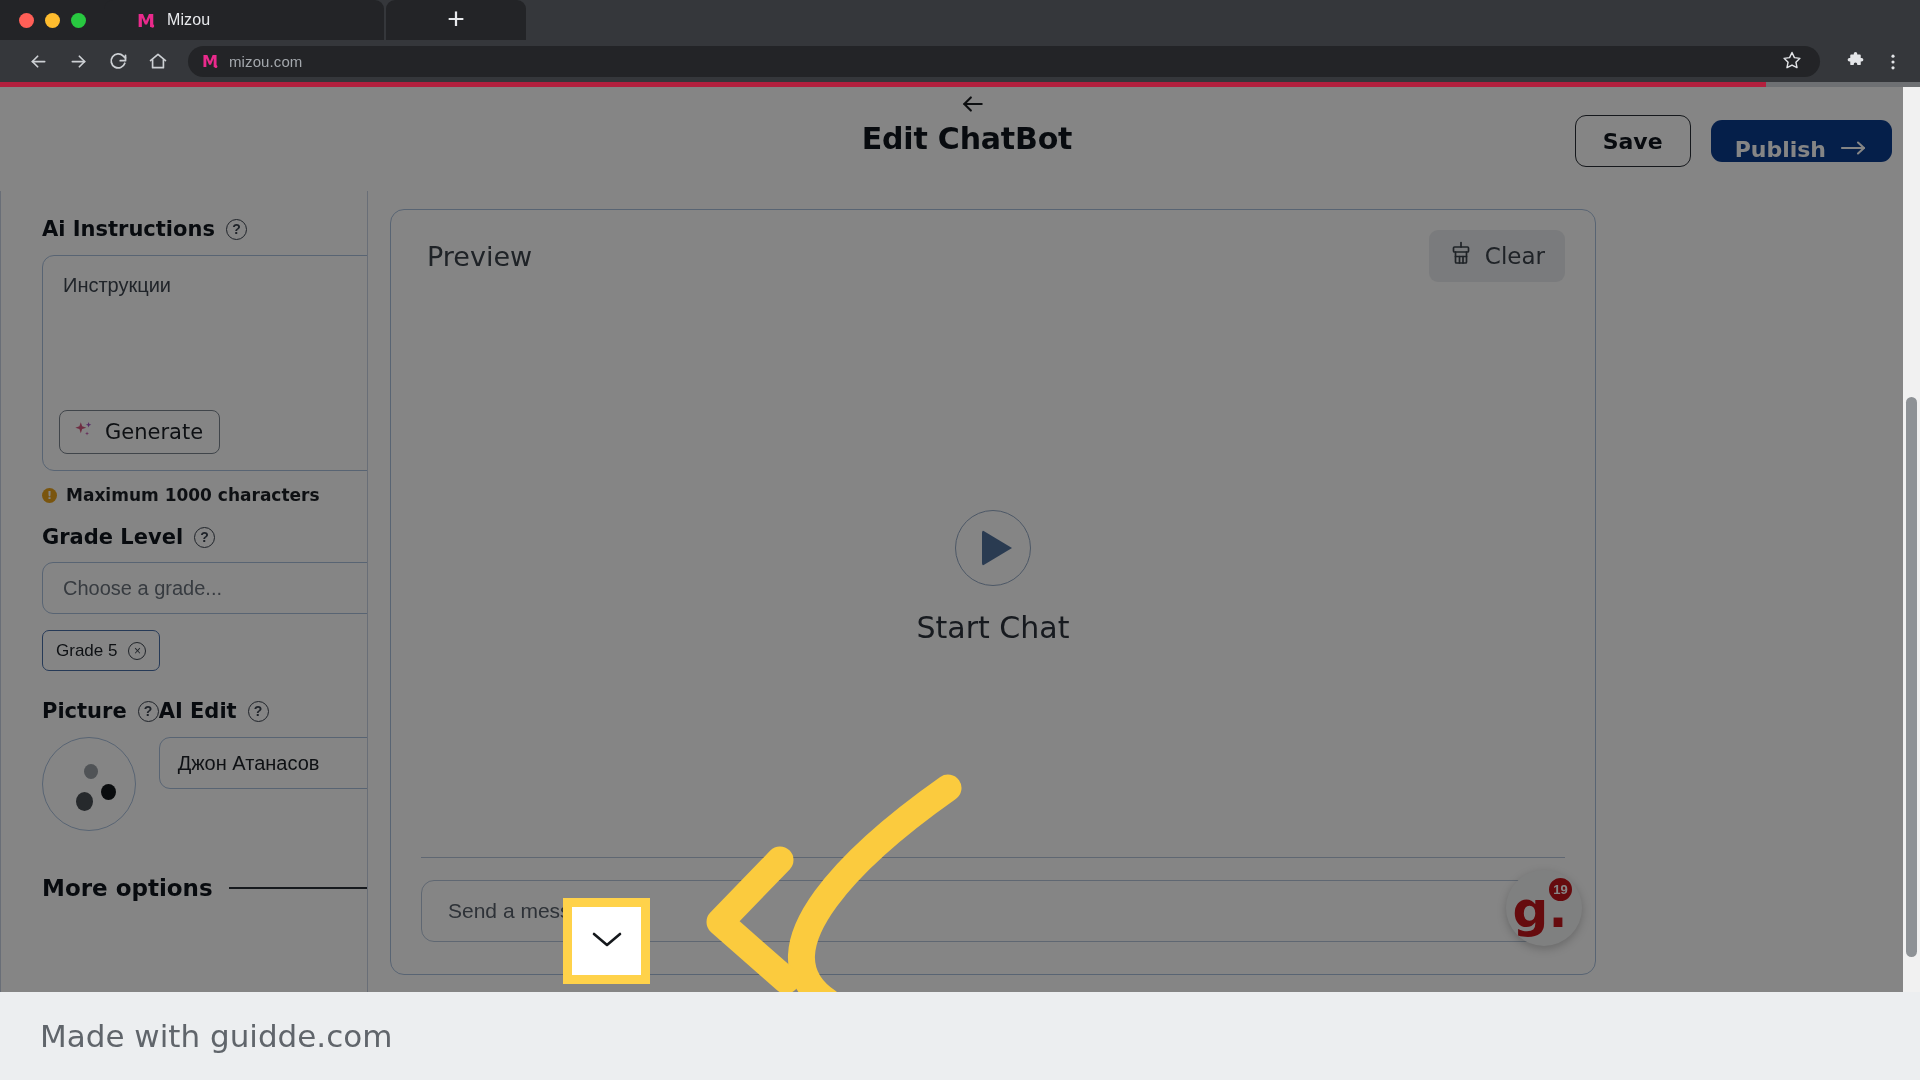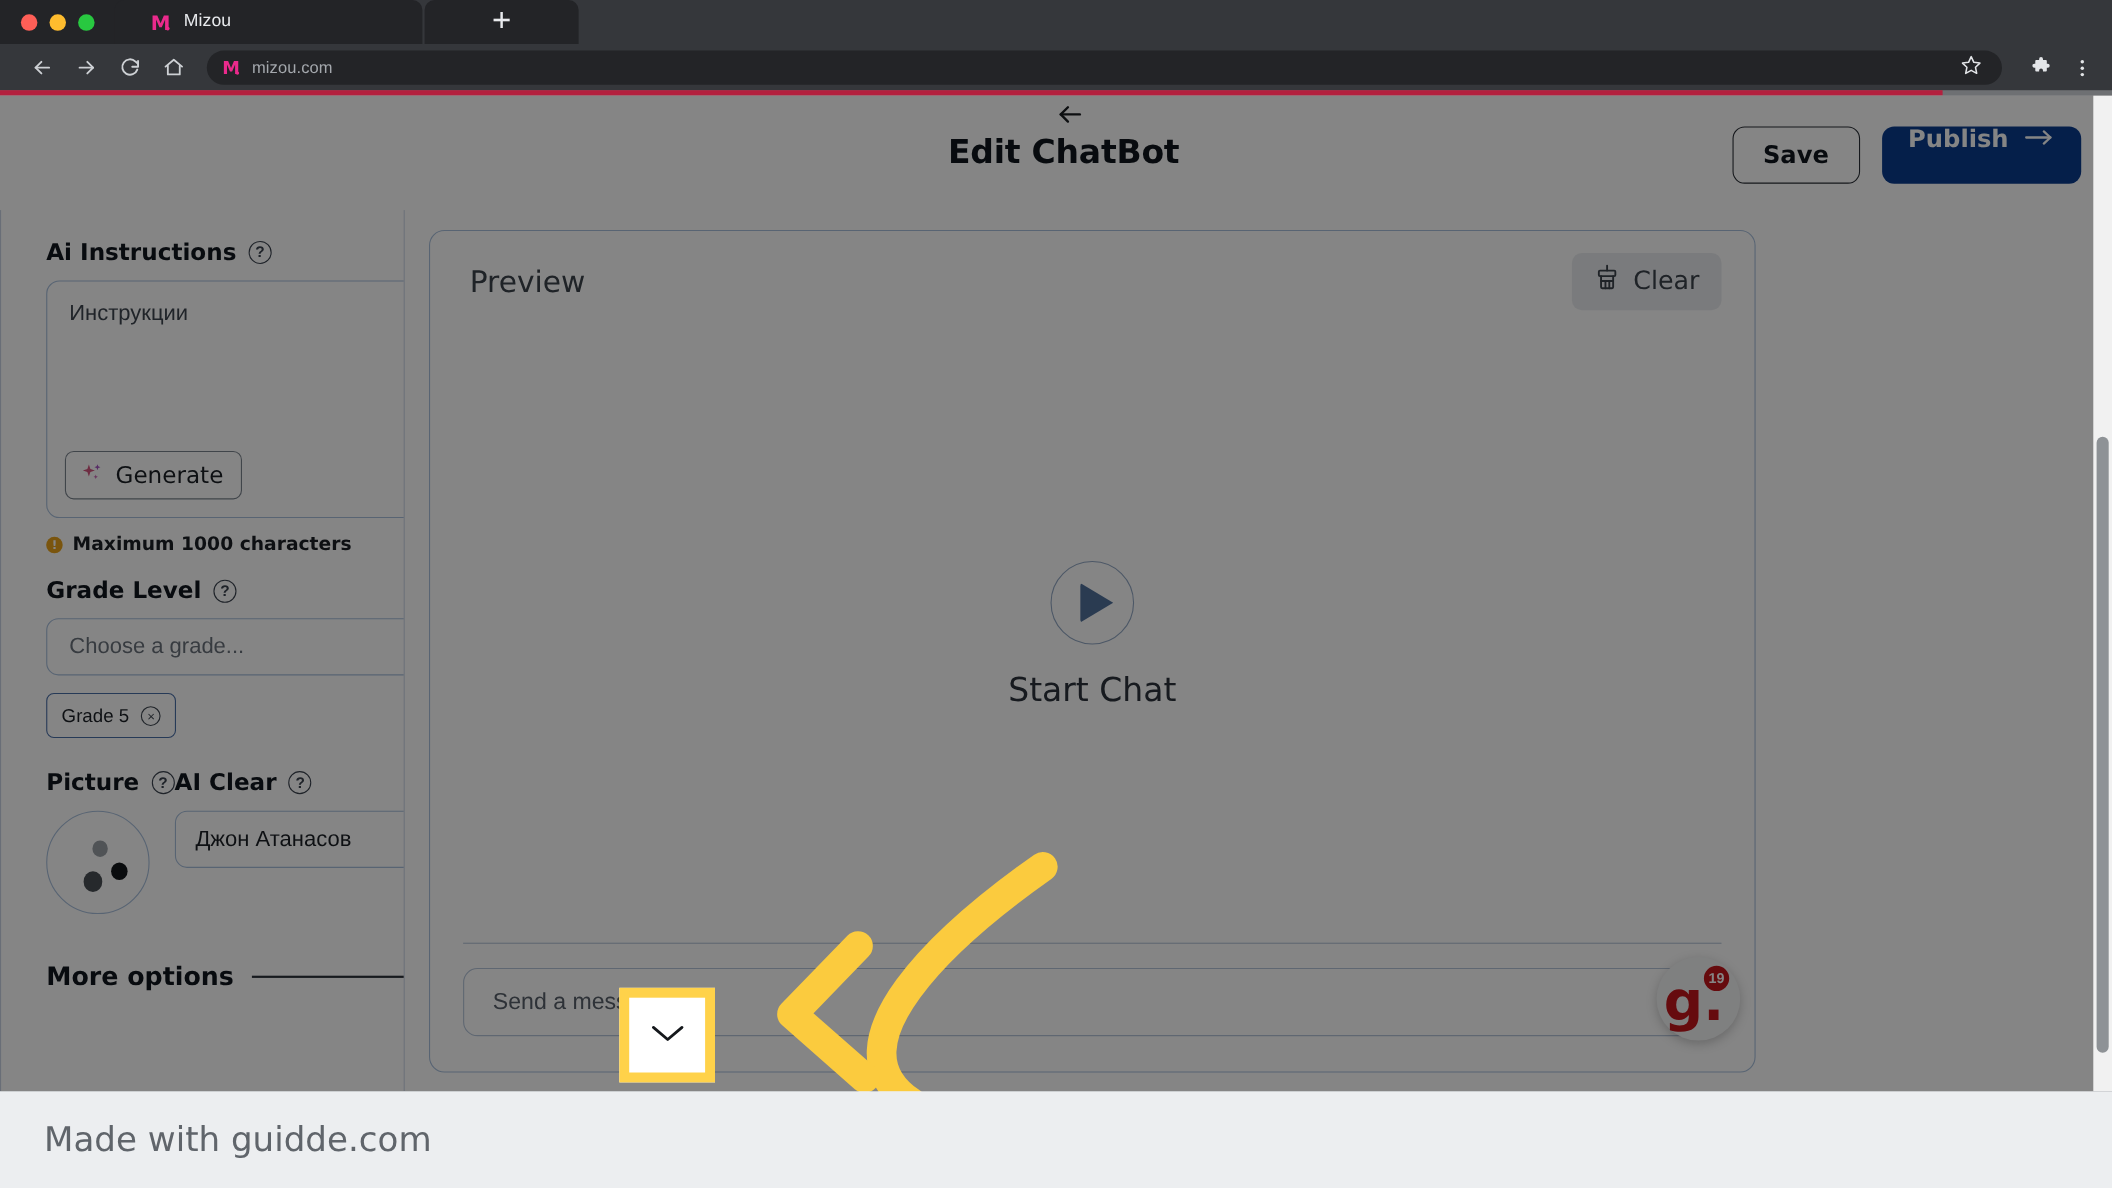--- a/index.html
+++ b/index.html
@@ -113,23 +113,23 @@
     align-items: center;
   }
   .btn-save {
     height: 52px; min-width: 116px; padding: 0 26px;
     border: 1.6px solid #2a2f36; border-radius: 11px; background: transparent;
     font-size: 22px; font-weight: 700; color: #10161d;
     display: flex; align-items: center; justify-content: center;
     font-family: "DejaVu Sans", sans-serif;
   }
   .btn-publish {
-    height: 52px; padding: 0 24px; border-radius: 11px;
+    height: 42px; padding: 0 24px; border-radius: 11px;
     background: #0b3c8f; color: #fff; font-size: 22px; font-weight: 700;
-    display: flex; align-items: flex-start; gap: 14px; justify-content: center;
+    display: flex; align-items: flex-end; gap: 14px; justify-content: center;
     font-family: "DejaVu Sans", sans-serif;
   }
 
   
   .main-split {
     position: absolute; top: 104px; left: 0; width: 1618px; height: 801px;
     display: flex;
   }
   .left-panel {
     width: 650px; height: 801px; background: #fff;
@@ -499,21 +499,21 @@
             </div>
             <div class="avatar">
               <span class="avdot" style="width:14px;height:15px;background:#9aa0a6;left:41px;top:26px;"></span>
               <span class="avdot" style="width:15px;height:16px;background:#15181c;left:58px;top:46px;"></span>
               <span class="avdot" style="width:17px;height:19px;background:#4a4f55;left:33px;top:54px;"></span>
             </div>
           </div>
 
           <div>
             <div class="field-label">
-              <span>AI Clear</span>
+              <span>AI Edit</span>
               <span class="help-icon">?</span>
             </div>
             <div class="name-input">
               <span>Джон Атанасов</span>
             </div>
           </div>
         </div>
 
         <div class="more-row">
           <span class="more-label">More options</span>

